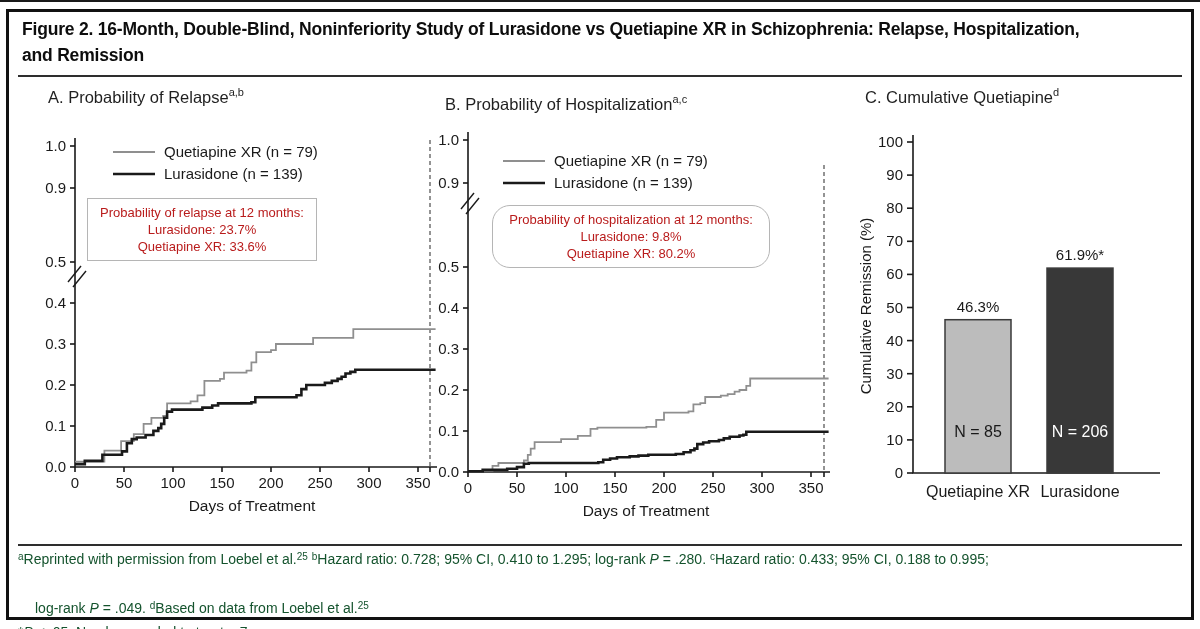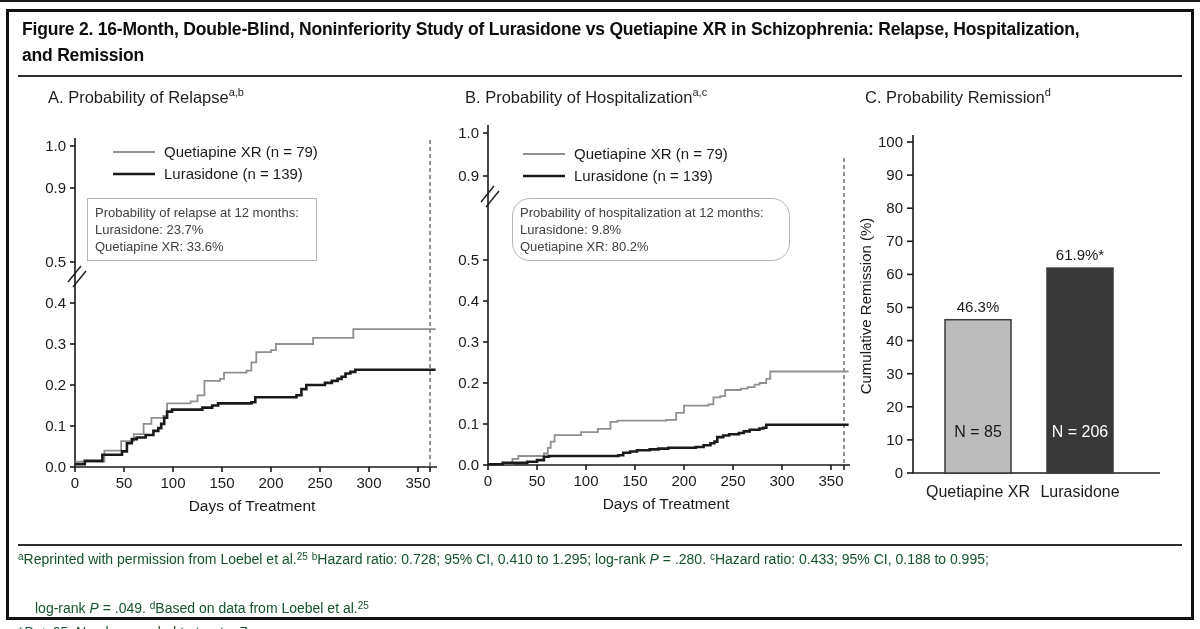--- a/index.html
+++ b/index.html
@@ -3,26 +3,26 @@
 <meta charset="utf-8">
 <style>
   html,body{margin:0;padding:0;background:#ffffff;}
   body{width:1200px;height:629px;position:relative;font-family:"Liberation Sans",sans-serif;color:#1a1a1a;overflow:hidden;}
   .edge-top{position:absolute;left:0;top:0;width:1200px;height:2px;background:#1a1a1a;}
   .border-box{position:absolute;left:6px;top:9px;width:1188px;height:611px;border:3px solid #111;box-sizing:border-box;background:#fff;}
   .fig-title{position:absolute;left:22px;top:16px;width:1160px;font-size:17.5px;font-weight:bold;line-height:26px;letter-spacing:-0.2px;white-space:nowrap;color:#0d0d0d;}
   .rule{position:absolute;left:18px;width:1164px;height:2px;background:#2e2e2e;}
   .rule-top{top:75px;}
   .rule-bottom{top:544px;}
-  .panel{position:absolute;top:86px;height:470px;}
+  .panel{position:absolute;top:86px;height:470px;text-align:center;}
   .panel-title{position:absolute;top:2px;font-size:16.5px;color:#1f1f1f;}
   .panel-title sup{font-size:11px;line-height:0;position:relative;top:-1px;}
   .panel svg{position:absolute;left:0;top:24px;}
   svg text{font-family:"Liberation Sans",sans-serif;}
-  .infobox{position:absolute;border:1.5px solid #b5b5b5;background:#fff;padding:5px 7px;font-size:13px;line-height:17px;color:#404040;}
+  .infobox{position:absolute;border:1.5px solid #b5b5b5;background:#fff;padding:5px 7px;font-size:13px;line-height:17px;color:#b91c1c;}
   .footnotes{position:absolute;left:18px;top:548px;width:1170px;font-size:14px;line-height:22px;color:#14532d;}
   .footnote-line.indent{padding-left:17px;margin-top:25px;}
   .footnotes .sup{font-size:10px;position:relative;top:-4px;}
   .footnotes .it{font-style:italic;}
 </style>
 </head>
 <body>
 
 <div class="edge-top"></div>
 <div class="border-box"></div>
@@ -91,21 +91,21 @@
       </g>
       <text x="234" y="401" text-anchor="middle" font-size="15.5" fill="#1a1a1a">Days of Treatment</text>
     </svg>
   <div class="infobox" style="left:69px;top:112px;width:214px;">
     <div>Probability of relapse at 12 months:</div>
     <div>Lurasidone: 23.7%</div>
     <div>Quetiapine XR: 33.6%</div>
   </div>
 </div>
 
-<div class="panel" style="left:452px;width:402px;">
+<div class="panel" style="left:432px;width:402px;margin-top:7px;">
   <div class="panel-title" style="left:13px;">
     <span>B. Probability of Hospitalization</span><sup>a,c</sup>
   </div>
   <svg id="svgB" width="402" height="426" viewBox="0 0 402 426">
       <g stroke="#1a1a1a" stroke-width="1.6" fill="none">
         <path d="M 36 15 V 355 H 398"></path>
         <line x1="31" y1="23" x2="36" y2="23"></line>
         <line x1="31" y1="66" x2="36" y2="66"></line>
         <line x1="31" y1="150" x2="36" y2="150"></line>
         <line x1="31" y1="191" x2="36" y2="191"></line>
@@ -158,21 +158,21 @@
     </svg>
   <div class="infobox" style="left:60px;top:112px;width:262px;border-radius:18px;">
     <div>Probability of hospitalization at 12 months:</div>
     <div>Lurasidone: 9.8%</div>
     <div>Quetiapine XR: 80.2%</div>
   </div>
 </div>
 
 <div class="panel" style="left:855px;width:334px;">
   <div class="panel-title" style="left:10px;">
-    <span>C. Probability Remission</span><sup>d</sup>
+    <span>C. Cumulative Quetiapine</span><sup>d</sup>
   </div>
   <svg id="svgC" width="334" height="426" viewBox="0 0 334 426">
       <g stroke="#1a1a1a" stroke-width="1.6" fill="none">
         <path d="M 58 25 V 363 H 305"></path>
         <line x1="52" y1="363" x2="58" y2="363"></line>
         <line x1="52" y1="329.9" x2="58" y2="329.9"></line>
         <line x1="52" y1="296.8" x2="58" y2="296.8"></line>
         <line x1="52" y1="263.7" x2="58" y2="263.7"></line>
         <line x1="52" y1="230.6" x2="58" y2="230.6"></line>
         <line x1="52" y1="197.5" x2="58" y2="197.5"></line>

